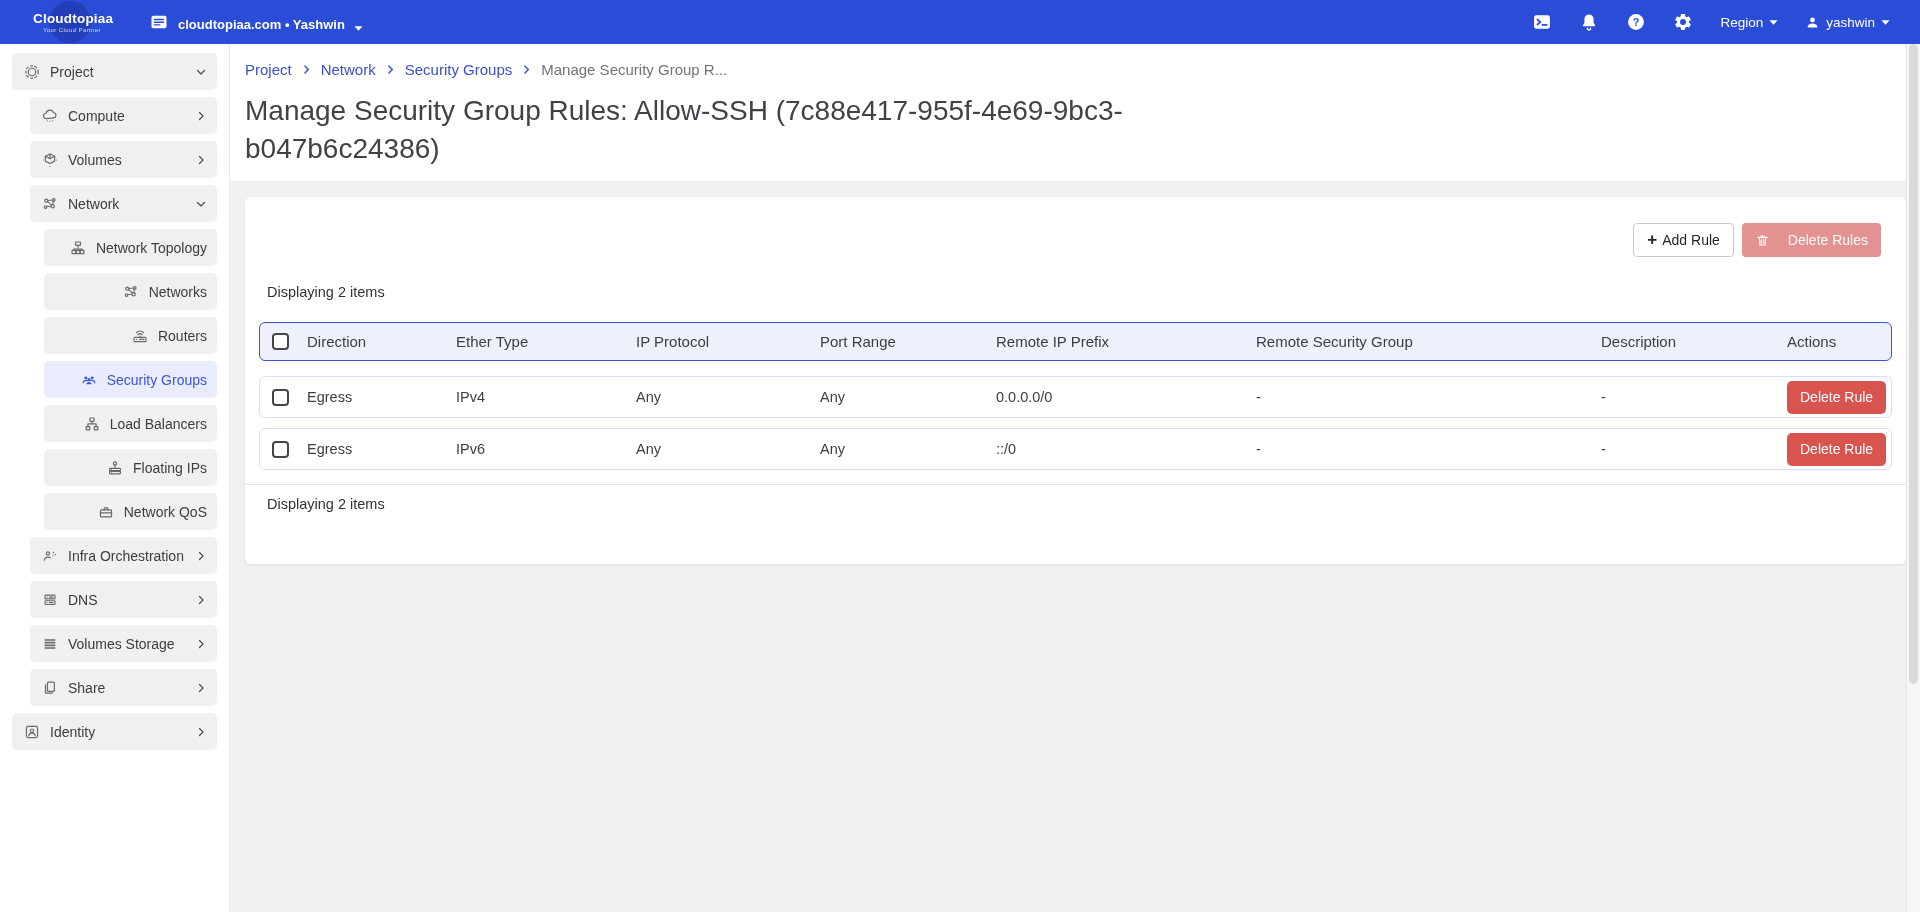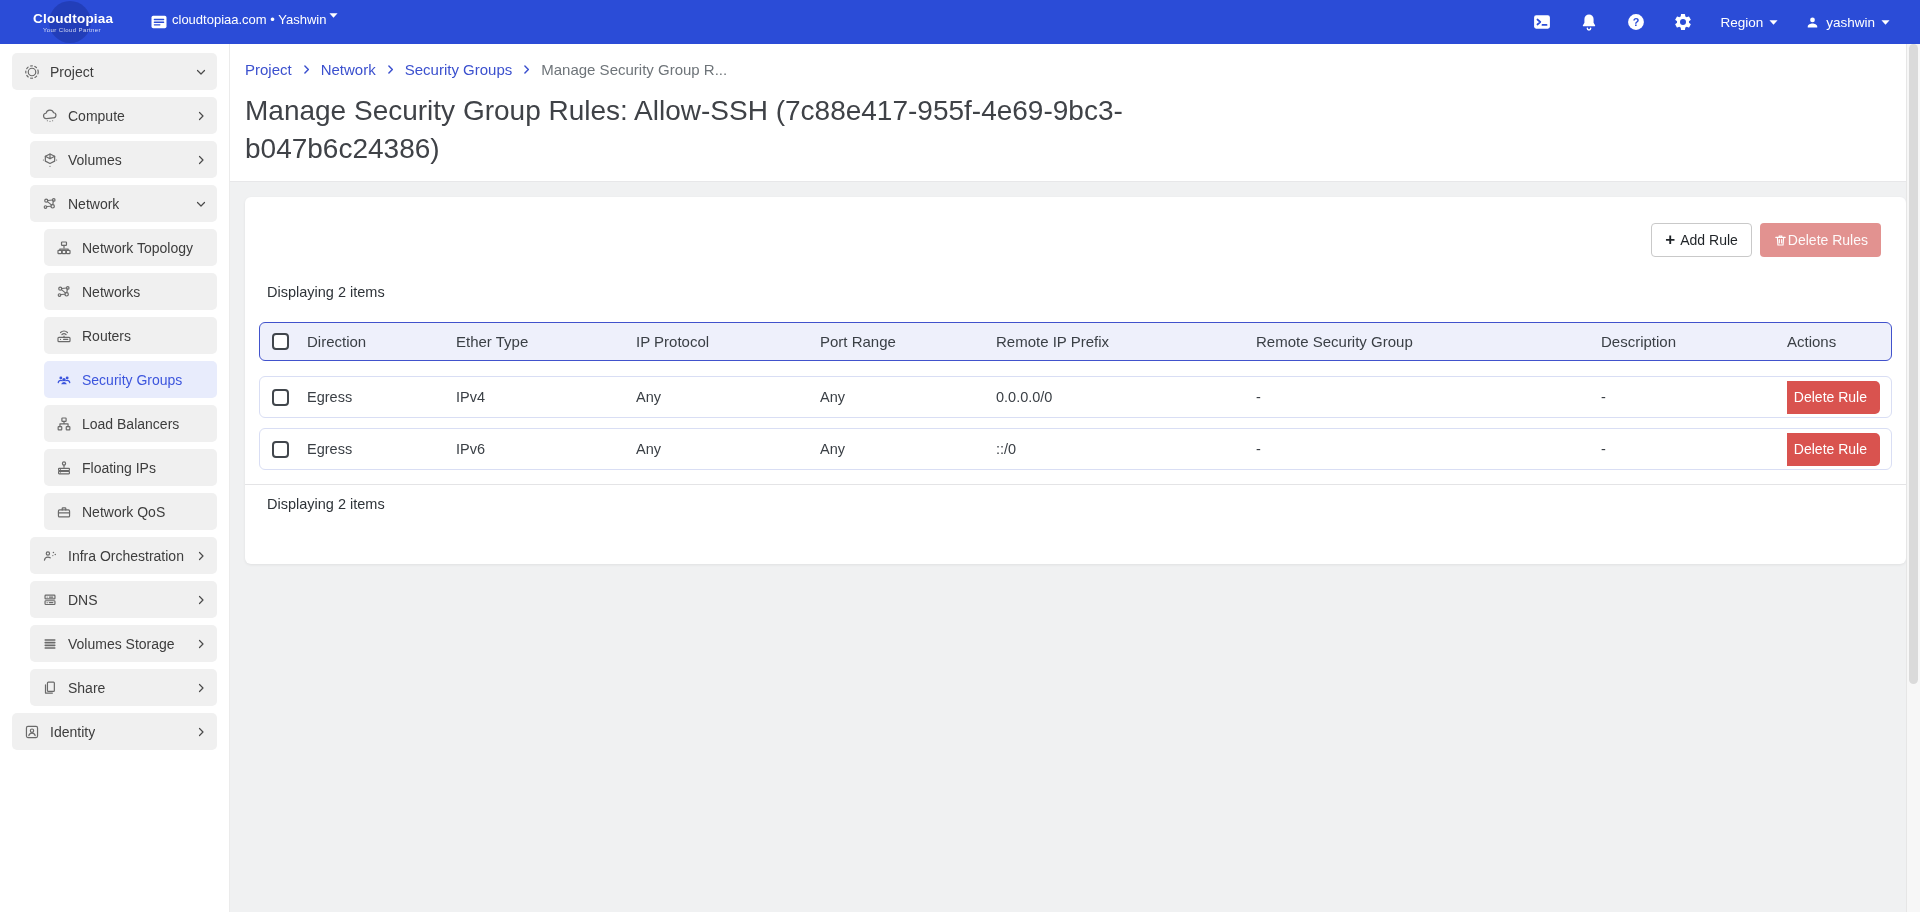--- a/index.html
+++ b/index.html
@@ -11,33 +11,33 @@
   *{margin:0;padding:0;box-sizing:border-box;}
   html,body{width:1920px;height:912px;overflow:hidden;}
   body{font-family:"Liberation Sans",sans-serif;background:#fff;position:relative;color:#3d3d3d;}
 
   
   .topbar{position:absolute;top:0;left:0;right:0;height:44px;background:var(--c-topbar);display:flex;align-items:center;color:#fff;z-index:5;}
   .brand{margin-left:33px;width:104px;position:relative;cursor:pointer;}
   .brand::before{content:'';position:absolute;left:16px;top:-10px;width:42px;height:42px;border-radius:50%;background:rgba(5,15,80,.22);}
   .brand-name{font-size:13.5px;font-weight:bold;letter-spacing:.2px;position:relative;}
   .brand-tag{font-size:6px;opacity:.78;position:relative;margin-top:1px;letter-spacing:.4px;text-align:center;width:78px;}
-  .ctx{display:flex;align-items:flex-start;gap:3px;margin-left:12px;font-size:13px;font-weight:normal;cursor:pointer;}
+  .ctx{display:flex;align-items:flex-end;gap:9px;margin-left:12px;font-size:13px;font-weight:bold;cursor:pointer;}
   .tb-icon{width:20px;height:20px;display:flex;flex:none;}
   .tb-icon.small{width:15px;height:15px;}
   .caret{display:flex;flex:none;}
   .top-right{margin-left:auto;display:flex;align-items:center;gap:27px;padding-right:30px;}
   .tb-btn{cursor:pointer;display:flex;align-items:center;}
   .region,.user{display:flex;align-items:center;gap:6px;font-size:13.5px;font-weight:normal;cursor:pointer;}
 
   
   .sidebar{position:absolute;top:40px;left:0;width:230px;bottom:0;background:#fff;border-right:1px solid #ebebeb;padding-top:13px;}
   .nav-item{height:37px;margin:0 12px 7px 12px;border-radius:5px;background:var(--c-nav-bg);display:flex;align-items:center;gap:9px;padding:0 10px 0 11px;font-size:14px;color:#3d3d3d;cursor:pointer;}
   .nav-item.lvl1{margin-left:30px;}
-  .nav-item.lvl2{margin-left:44px;}
+  .nav-item.lvl2{margin-left:44px;justify-content:flex-end;}
   .nav-item.active{background:var(--c-active-bg);color:var(--c-active);}
   .nav-icn{width:18px;height:18px;color:#6a6a6a;flex:none;display:flex;}
   .nav-item.active .nav-icn{color:var(--c-active);}
   .nav-label{white-space:nowrap;overflow:hidden;}
   .chev{width:12px;height:12px;margin-left:auto;color:#4a4a4a;flex:none;display:flex;}
 
   
   .main{position:absolute;left:230px;top:40px;right:14px;bottom:0;display:flex;flex-direction:column;background:#fff;overflow:hidden;}
   .page-header{padding:21px 20px 0 15px;height:141px;background:#fff;flex:none;}
   .breadcrumb{display:flex;align-items:center;gap:9px;font-size:15px;}
@@ -46,34 +46,34 @@
   .crumb-current{color:#6e7479;}
   .page-title{margin-top:14px;font-size:28px;line-height:38px;color:#3f4247;font-weight:400;max-width:1055px;}
 
   .content-body{flex:1;background:var(--c-body-bg);border-top:1px solid #e7e7e9;padding:15px 0 0 15px;}
   .card{background:#fff;border-radius:6px;height:367px;box-shadow:0 1px 3px rgba(0,0,0,.07);}
 
   .toolbar{display:flex;justify-content:flex-end;gap:8px;padding:26px 25px 0 0;}
   .btn{height:34px;border-radius:4px;font-size:14px;display:flex;align-items:center;cursor:pointer;font-family:inherit;}
   .btn-add{background:#fff;border:1px solid #c9c9c9;color:#1f2327;padding:0 13px;gap:5px;}
   .btn-add .plus{font-weight:bold;font-size:17px;line-height:1;margin-top:-2px;}
-  .btn-del{background:var(--c-danger-muted);border:none;color:rgba(255,255,255,.95);padding:0 13px;gap:0;}
+  .btn-del{background:var(--c-danger-muted);border:none;color:rgba(255,255,255,.95);padding:0 13px;gap:18px;}
   .btn-del .icn{width:15px;height:15px;display:flex;}
 
   .count{font-size:14.5px;color:#2e3338;}
   .count-top{margin:27px 0 0 22px;}
   .count-bottom{margin:11px 0 0 22px;}
 
   .grid{display:grid;grid-template-columns:47px 149px 180px 184px 176px 260px 345px 186px minmax(0,1fr);align-items:center;}
   .thead{margin:22px 14px 0;height:39px;background:var(--c-thead-bg);border:1.5px solid var(--c-thead-border);border-radius:6px;font-size:15px;color:#3a3f45;}
   .trow{margin:10px 14px 0;height:42px;background:#fff;border:1px solid var(--c-row-border);border-radius:6px;font-size:14.5px;color:#3a3f45;}
   .trow.first{margin-top:15px;}
   .cb{width:17px;height:17px;border:2px solid #41464c;border-radius:4px;margin-left:12px;background:#fff;cursor:pointer;}
   .cell{white-space:nowrap;overflow:hidden;}
-  .cell.actions{display:flex;justify-content:flex-end;padding-right:11px;}
+  .cell.actions{display:flex;padding-right:11px;}
   .btn-danger{height:33px;background:var(--c-danger);color:#fff;border:none;border-radius:5px;font-size:14px;padding:0 13px;cursor:pointer;font-family:inherit;}
   .tdivider{border-top:1px solid #e4e4e6;margin:14px 0 0;}
 
   
   .scrollbar{position:absolute;top:40px;right:0;width:14px;bottom:0;background:#f7f7f7;border-left:1px solid #e6e6e6;}
   .scroll-thumb{position:absolute;top:4px;left:2px;right:2px;height:640px;background:#dadada;border-radius:6px;cursor:pointer;}
 </style>
 </head>
 <body>
 

